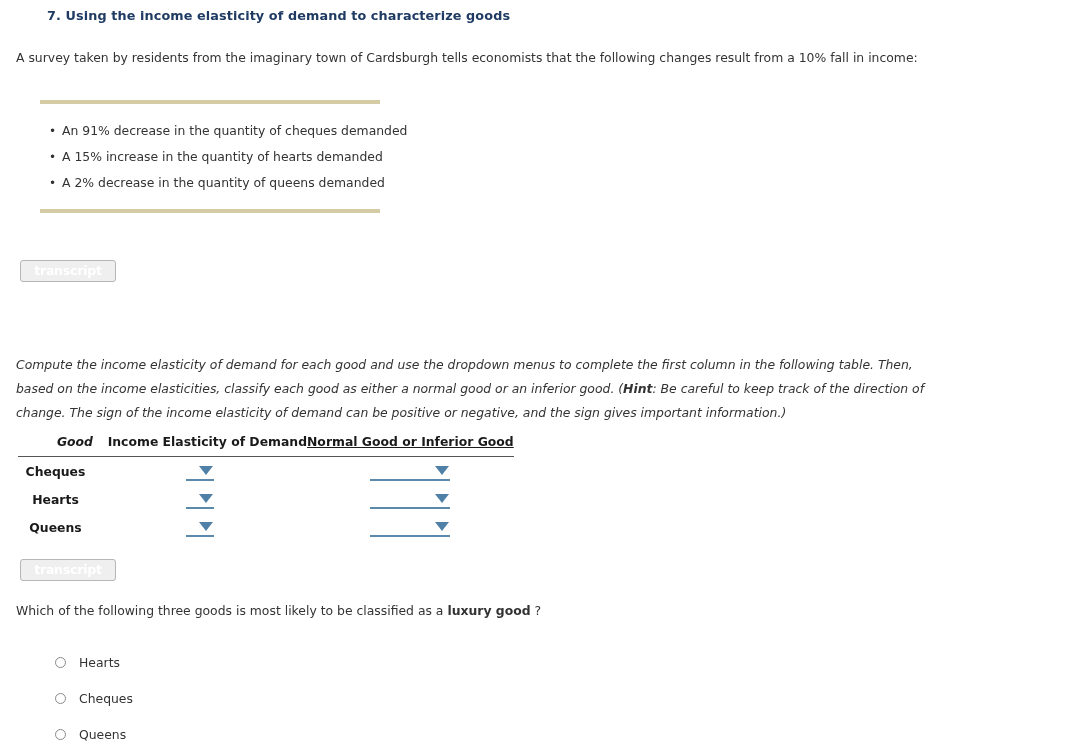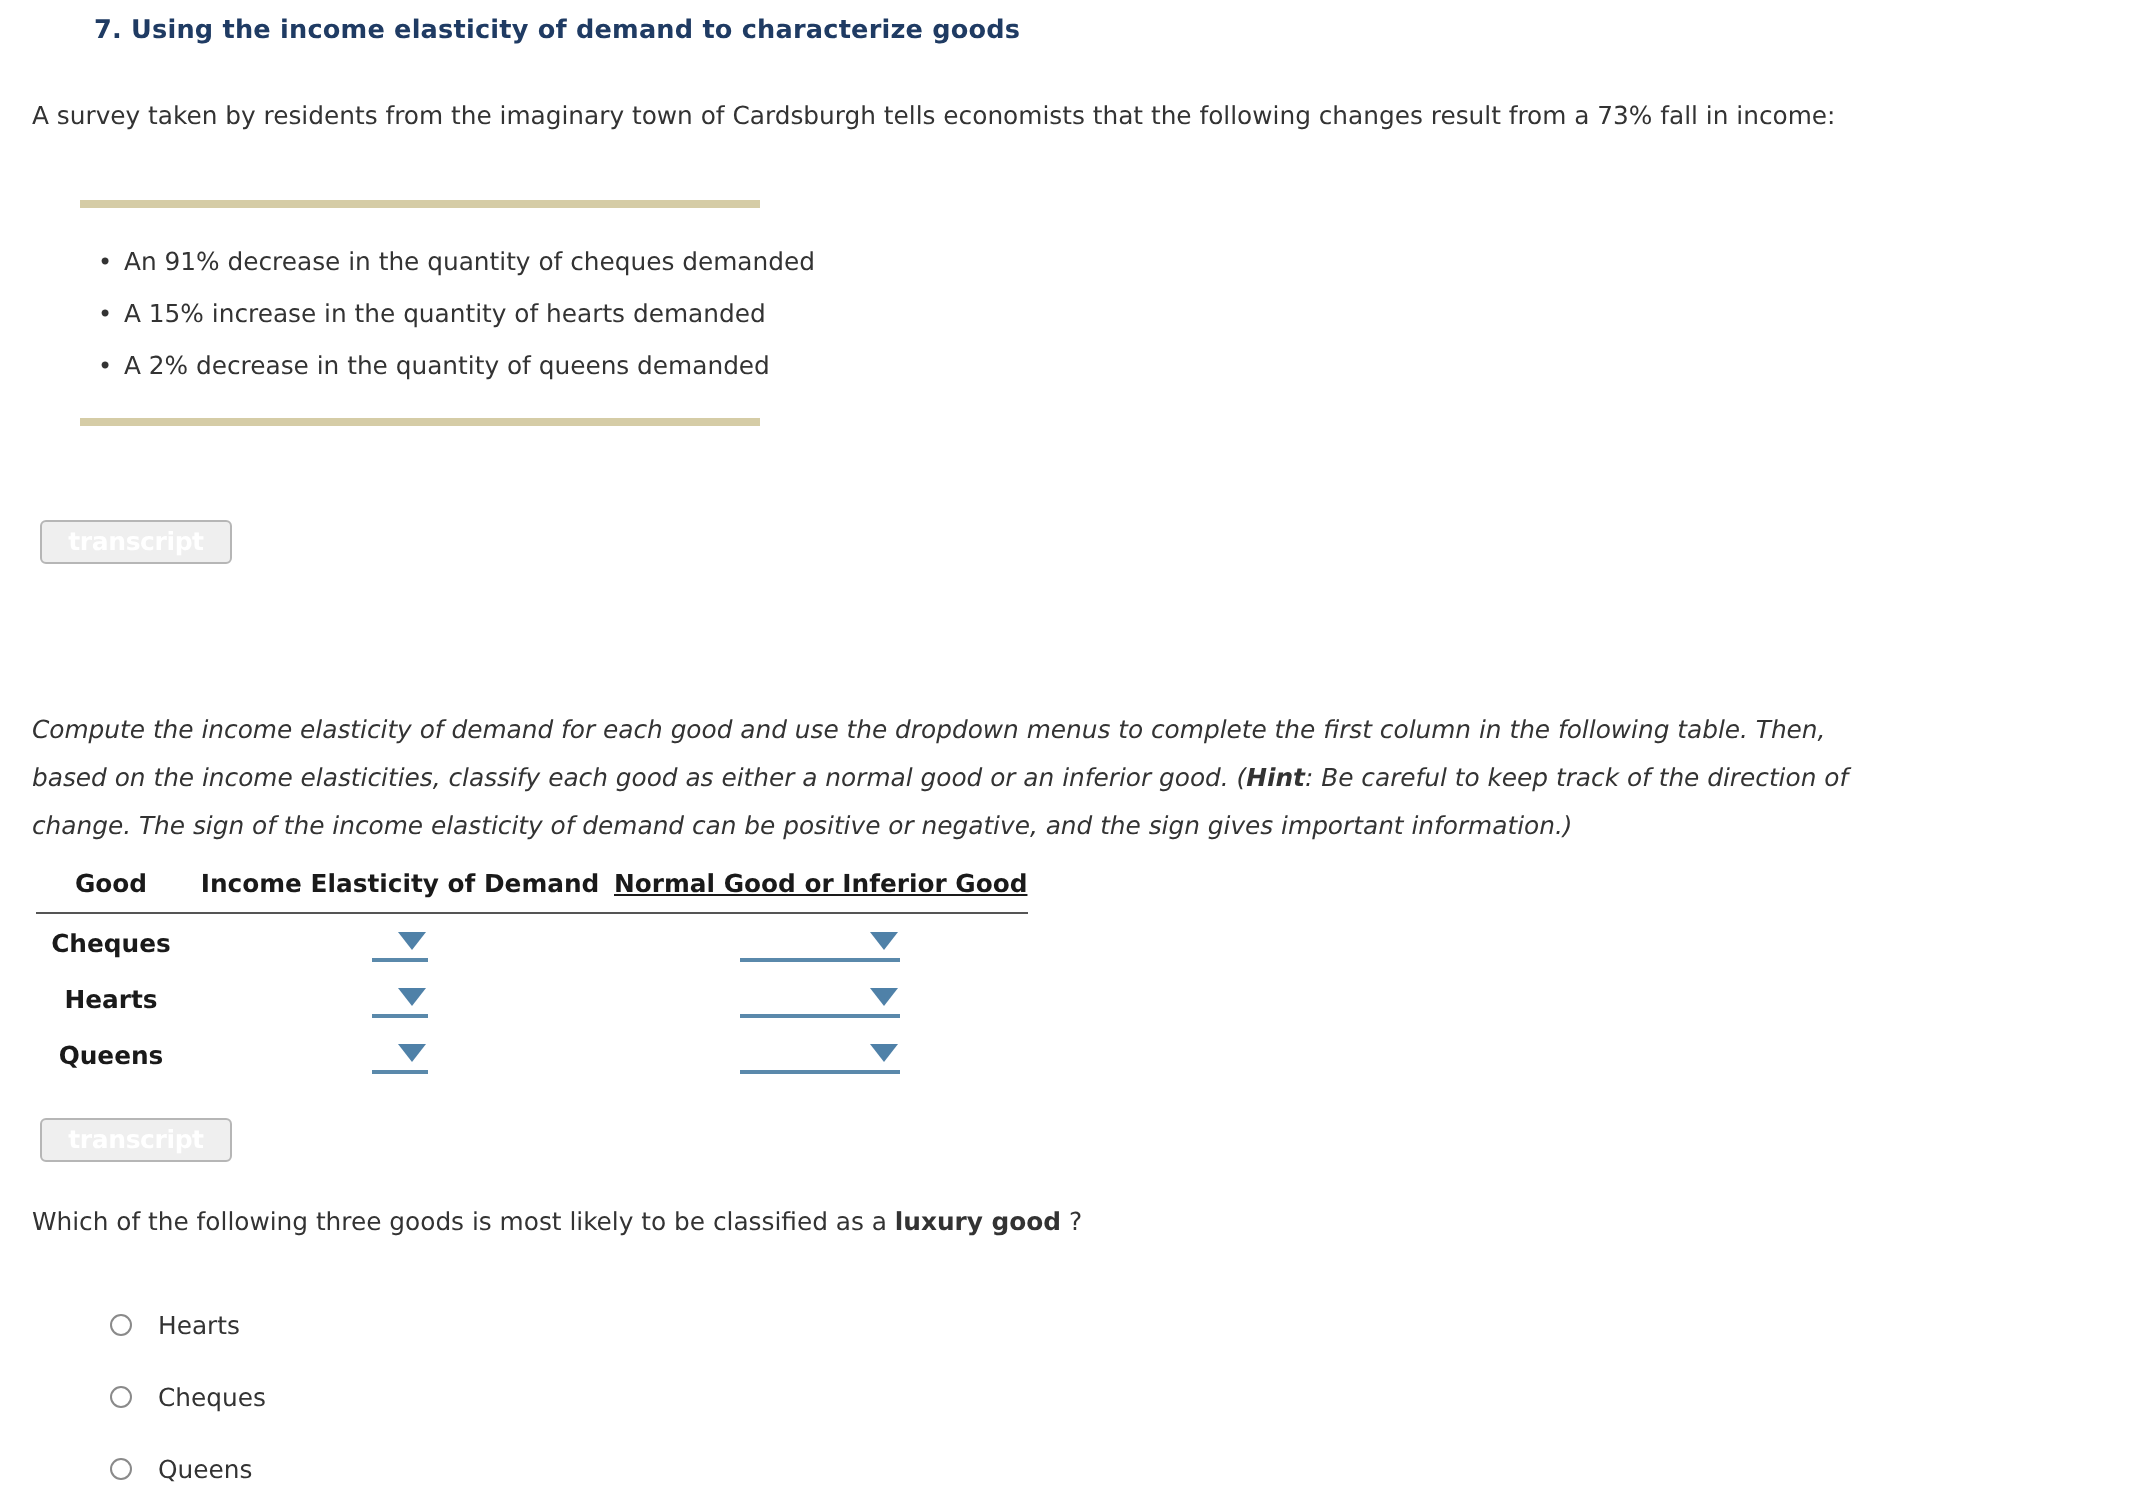--- a/index.html
+++ b/index.html
@@ -111,25 +111,25 @@
     position: absolute;
     left: 18px;
     top: 434px;
     border-collapse: collapse;
   }
   .goods-table th {
     font-size: 12.4px;
     font-weight: bold;
     color: #1a1a1a;
     padding: 0 0 7px 0;
-    text-align: center;
+    text-align: right;
     border-bottom: 1.5px solid #555555;
     white-space: nowrap;
   }
-  .goods-table th.col-good { width: 75px; text-align: center; }
+  .goods-table th.col-good { width: 75px; text-align: right; font-style: italic; }
   .goods-table th.col-elasticity { width: 214px; }
   .goods-table th.col-classification { width: 205px; text-decoration: underline; }
   .goods-table td {
     height: 26px;
     vertical-align: middle;
     font-size: 12.4px;
   }
   .goods-table td.good-name {
     font-weight: bold;
     color: #1a1a1a;
@@ -197,21 +197,21 @@
     font-size: 12.4px;
     color: #333333;
     white-space: nowrap;
   }
 </style>
 </head>
 <body>
 
 <div class="page-title">7. Using the income elasticity of demand to characterize goods</div>
 
-<div class="intro-text">A survey taken by residents from the imaginary town of Cardsburgh tells economists that the following changes result from a 73% fall in income:</div>
+<div class="intro-text">A survey taken by residents from the imaginary town of Cardsburgh tells economists that the following changes result from a 10% fall in income:</div>
 
 <div class="bullet-block">
   <div class="rule"></div>
   <ul class="bullet-list">
     <li>
       <span class="bullet-dot">•</span>
       <span>An 91% decrease in the quantity of cheques demanded</span>
     </li>
     <li>
       <span class="bullet-dot">•</span>

